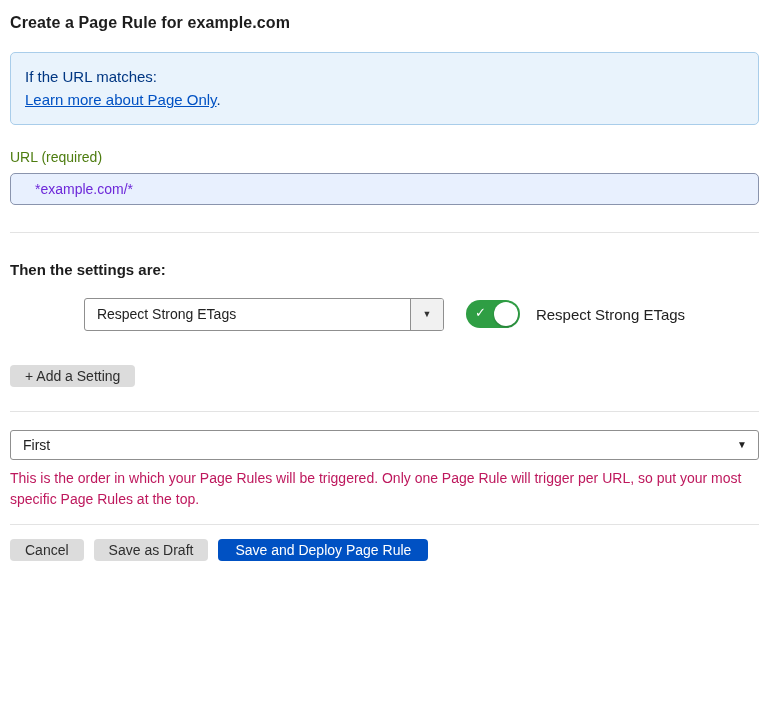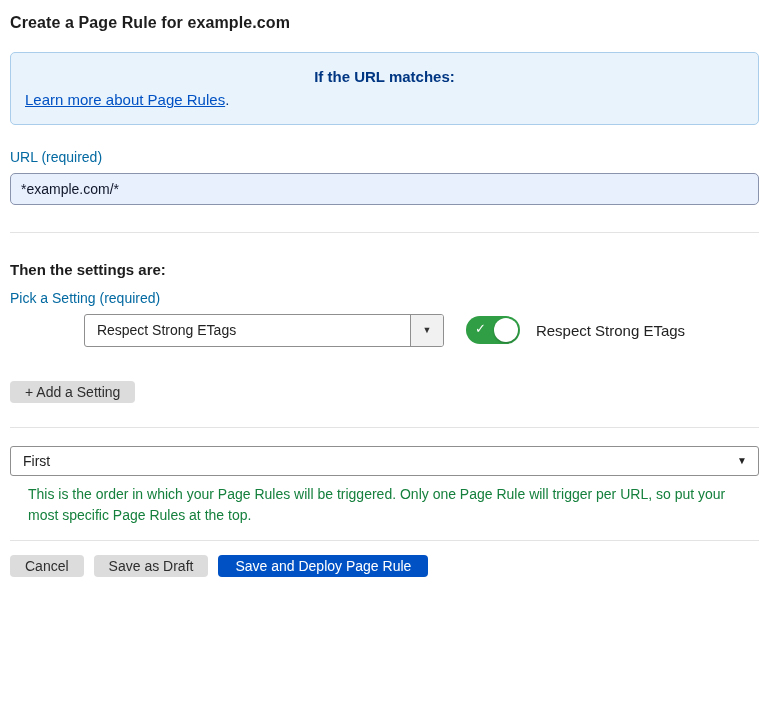--- a/index.html
+++ b/index.html
@@ -23,59 +23,59 @@
   .info-box {
     background: #e9f3fc;
     border: 1px solid #a9cdea;
     border-radius: 5px;
     padding: 12px 14px;
     color: #003682;
     font-size: 15px;
     line-height: 1.55;
     margin-bottom: 24px;
   }
-  .info-heading { font-weight: bold; text-align: center; }
+  .info-heading { font-weight: normal; }
   .info-box a {
     color: #0051c3;
     text-decoration: underline;
     cursor: pointer;
   }
 
   .field-label {
     display: block;
     font-size: 14px;
-    color: #0369a1;
+    color: #4d7c0f;
     margin-bottom: 8px;
   }
 
   .url-input {
     width: 100%;
     height: 32px;
     background: #e8f0fe;
     border: 1px solid #8a94ad;
     border-radius: 5px;
-    padding: 0 10px;
-    font-size: 14px;
-    color: #0f172a;
+    padding: 0 24px;
+    font-size: 14px;
+    color: #6d28d9;
     font-family: inherit;
   }
 
   hr.divider {
     border: none;
     border-top: 1px solid #e3e3e3;
     margin: 27px 0 28px 0;
   }
   hr.divider.tight { margin: 24px 0 18px 0; }
   hr.divider.bottom { margin: 14px 0 14px 0; }
 
   .section-heading {
     font-size: 15px;
     font-weight: bold;
     color: #1d1d1d;
-    margin-bottom: 12px;
+    margin-bottom: 20px;
   }
   .section-heading.order { font-size: 16px; margin-bottom: 22px; }
 
   .setting-row { display: flex; align-items: center; justify-content: center; }
 
   .select {
     display: flex;
     align-items: stretch;
     justify-content: space-between;
     border: 1px solid #8f8f8f;
@@ -153,49 +153,47 @@
   .plain-caret {
     display: flex;
     align-items: center;
     padding: 0 11px;
     font-size: 10px;
     color: #222;
   }
 
   .help-text {
     font-size: 14px;
-    color: #15803d;
+    color: #be185d;
     line-height: 1.5;
     margin-top: 8px;
     max-width: 740px;
-    margin-left: 18px;
   }
 
   .actions { display: flex; gap: 10px; }
 </style>
 </head>
 <body>
 
 <div class="container">
 
   <h1 class="page-title">Create a Page Rule for example.com</h1>
 
   <div class="info-box">
     <div class="info-heading">If the URL matches:</div>
-    <div class="info-link-line"><a href="#">Learn more about Page Rules</a><span>.</span></div>
+    <div class="info-link-line"><a href="#">Learn more about Page Only</a><span>.</span></div>
   </div>
 
   <label class="field-label">URL (required)</label>
   <input class="url-input" type="text" value="*example.com/*" style="">
 
   <hr class="divider">
 
   <h2 class="section-heading">Then the settings are:</h2>
 
-  <label class="field-label">Pick a Setting (required)</label>
 
   <div class="setting-row">
     <div class="select setting">
       <span class="select-value">Respect Strong ETags</span>
       <span class="caret-box">
           <span>▼</span>
         </span>
     </div>
     <div class="toggle-wrap">
       <div class="toggle">

